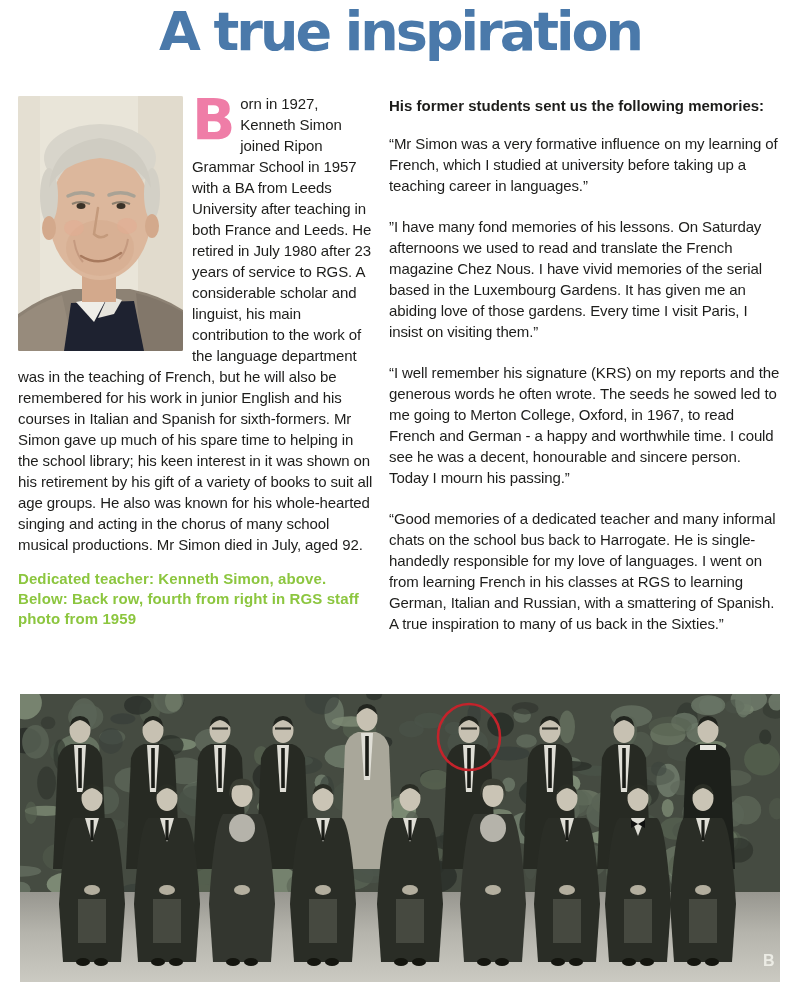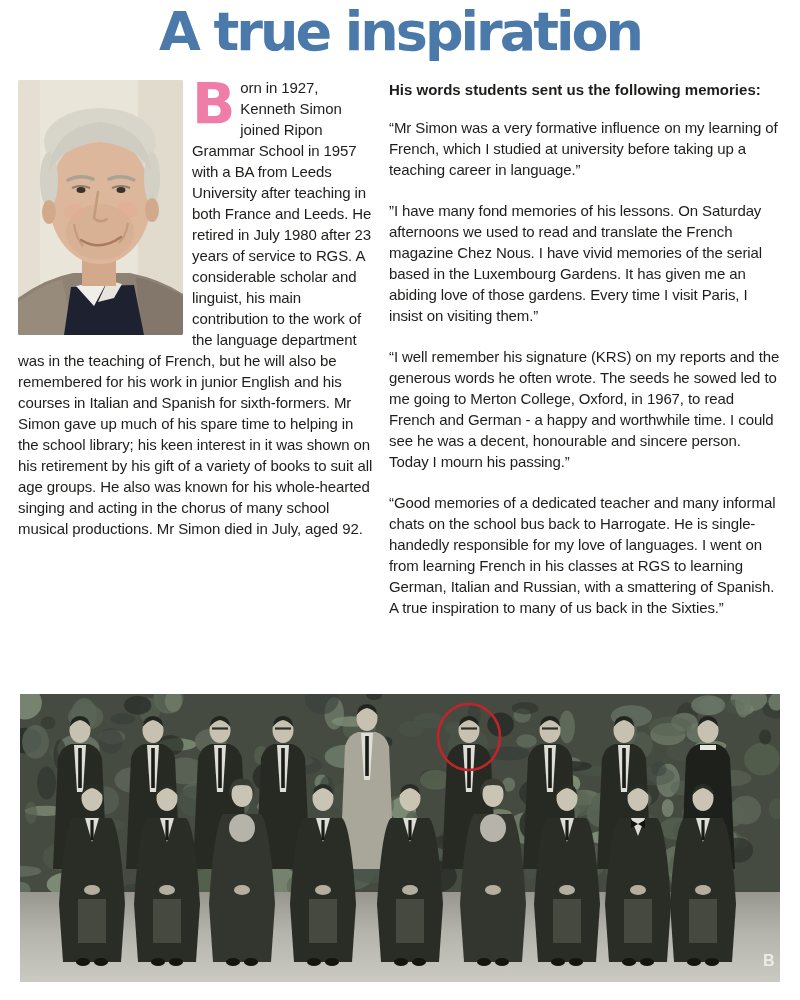--- a/index.html
+++ b/index.html
@@ -5,21 +5,21 @@
   :root{
     --blue:#4a79aa; --pink:#ef7da7; --green:#8cc63f; --ink:#1d1d1b; --red:#c4232b;
   }
   *{box-sizing:border-box}
   html,body{margin:0;padding:0}
   body{
     width:800px;height:1000px;position:relative;overflow:hidden;
     background:#ffffff;font-family:"Liberation Sans",sans-serif;color:var(--ink);
   }
   .page-title{
-    margin:4px 0 16px;text-align:center;
+    margin:4px 0 32px;text-align:center;
     font-family:"DejaVu Sans",sans-serif;font-weight:bold;
     font-size:54px;letter-spacing:-3px;color:var(--blue);line-height:1.05;
   }
   .columns{display:flex;gap:14px;padding:0 18px}
   .col-left{width:357px;flex:none}
   .col-right{flex:1;padding-top:2px}
   .portrait-wrap{
     float:left;width:165px;height:255px;margin:3px 9px 2px 0;
     background:#e9e5d9;border-radius:2px;overflow:hidden;
   }
@@ -92,25 +92,26 @@
 
         <path d="M63 160 Q82 172 103 157" stroke="#a87a5e" stroke-width="2.5" fill="none" stroke-linecap="round"></path>
         <path d="M56 144 Q58 158 65 166" stroke="#c0957a" stroke-width="2" fill="none" opacity="0.8"></path>
         <path d="M110 143 Q108 156 101 163" stroke="#c0957a" stroke-width="2" fill="none" opacity="0.8"></path>
 
         <ellipse cx="56" cy="132" rx="10" ry="8" fill="#e4ac92" opacity="0.5"></ellipse>
         <ellipse cx="109" cy="130" rx="10" ry="8" fill="#e4ac92" opacity="0.5"></ellipse>
       </svg>
     </div>
     <p class="body-text"><span class="dropcap">B</span><span>orn in 1927, Kenneth Simon joined Ripon Grammar School in 1957 with a BA from Leeds University after teaching in both France and Leeds. He retired in July 1980 after 23 years of service to RGS. A considerable scholar and linguist, his main contribution to the work of the language department was in the teaching of French, but he will also be remembered for his work in junior English and his courses in Italian and Spanish for sixth-formers. Mr Simon gave up much of his spare time to helping in the school library; his keen interest in it was shown on his retirement by his gift of a variety of books to suit all age groups. He also was known for his whole-hearted singing and acting in the chorus of many school musical productions. Mr Simon died in July, aged 92.</span></p>
+    <p class="caption">Dedicated teacher: Kenneth Simon, above. Below: Back row, fourth from right in RGS staff photo from 1959</p>
   </div>
 
   <div class="col-right">
-    <p class="memories-header">His words students sent us the following memories:</p>
-    <p class="quote">“Mr Simon was a very formative influence on my learning of French, which I studied at university before taking up a teaching career in language.”</p>
+    <p class="memories-header">His former students sent us the following memories:</p>
+    <p class="quote">“Mr Simon was a very formative influence on my learning of French, which I studied at university before taking up a teaching career in languages.”</p>
     <p class="quote">”I have many fond memories of his lessons. On Saturday afternoons we used to read and translate the French magazine Chez Nous. I have vivid memories of the serial based in the Luxembourg Gardens. It has given me an abiding love of those gardens. Every time I visit Paris, I insist on visiting them.”</p>
     <p class="quote">“I well remember his signature (KRS) on my reports and the generous words he often wrote. The seeds he sowed led to me going to Merton College, Oxford, in 1967, to read French and German - a happy and worthwhile time. I could see he was a decent, honourable and sincere person. Today I mourn his passing.”</p>
     <p class="quote">“Good memories of a dedicated teacher and many informal chats on the school bus back to Harrogate. He is single-handedly responsible for my love of languages. I went on from learning French in his classes at RGS to learning German, Italian and Russian, with a smattering of Spanish. A true inspiration to many of us back in the Sixties.”</p>
   </div>
 
 </div>
 
 <div class="group-photo">
   <svg id="gp-svg" viewBox="0 0 760 288">
     <defs>

